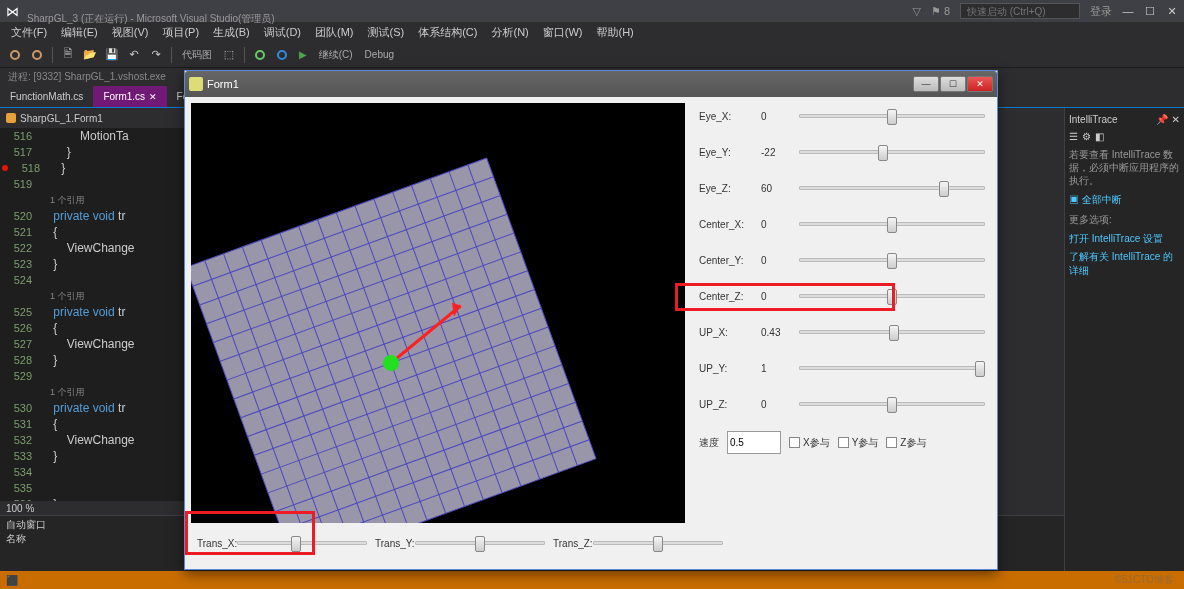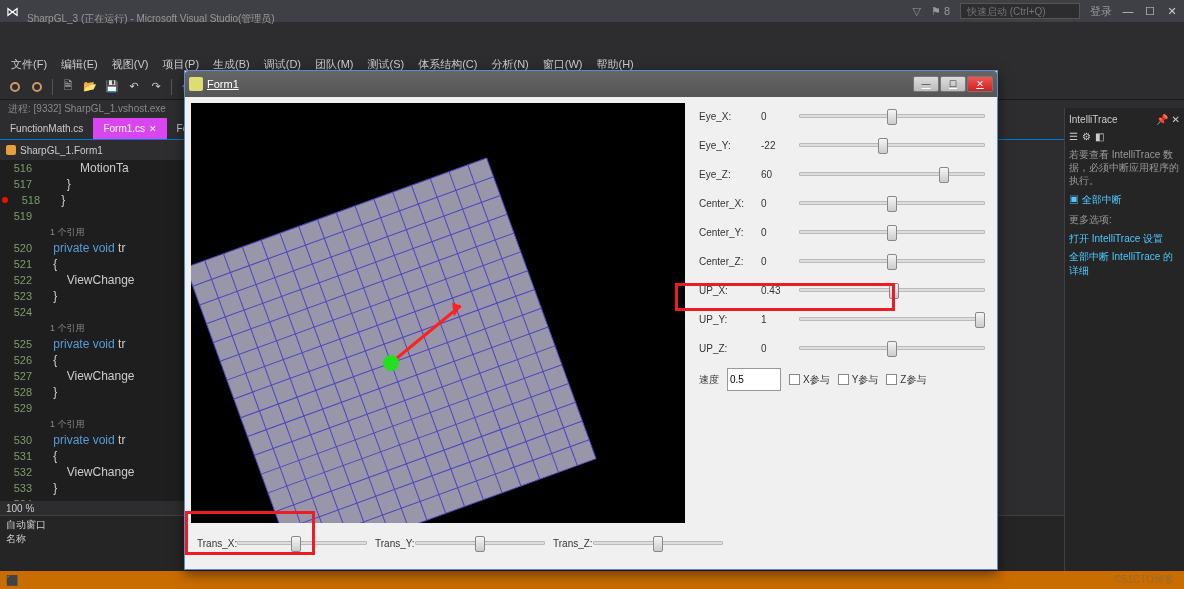--- a/index.html
+++ b/index.html
@@ -7,39 +7,39 @@
 
 
 .titlebar { height: 22px; background: #3f3f46; display: flex; align-items: center; padding: 0 6px; color: #999; }
 .titlebar .vs-logo { color: #fff; margin-right: 8px; font-size: 13px; }
 .titlebar .title { font-size: 10px; margin-top: 16px; }
 .titlebar .right { margin-left: auto; display: flex; align-items: center; gap: 10px; }
 .titlebar .search { background: #2d2d30; color: #999; padding: 1px 6px; width: 120px; font-size: 10px; height: 16px; border: 1px solid #555; }
 .titlebar .sysbtn { width: 12px; text-align: center; color: #ccc; cursor: pointer; }
 
 
-.menubar { height: 20px; background: #2d2d30; display: flex; align-items: center; padding: 0 4px; color: #ccc; font-size: 11px; margin-top: 32px; }
+.menubar { height: 20px; background: #2d2d30; display: flex; align-items: center; padding: 0 4px; color: #ccc; font-size: 11px; }
 .menubar span { padding: 2px 7px; cursor: pointer; }
 
 
 .toolbar { height: 26px; background: #2d2d30; border-bottom: 1px solid #1a1a1a; display: flex; align-items: center; padding: 0 6px; gap: 4px; color: #ccc; }
 .toolbar .tb-item { width: 18px; height: 18px; display: flex; align-items: center; justify-content: center; cursor: pointer; }
 .toolbar .tb-text { padding: 0 4px; font-size: 10px; color: #aaa; }
 .toolbar .sep { width: 1px; height: 16px; background: #555; margin: 0 2px; }
 .circle-o { width: 10px; height: 10px; border: 2px solid #c96; border-radius: 50%; }
 .circle-g { width: 10px; height: 10px; border: 2px solid #6c6; border-radius: 50%; }
 .circle-b { width: 10px; height: 10px; border: 2px solid #38d; border-radius: 50%; }
 
 
 .procbar { height: 18px; background: #2d2d30; color: #888; font-size: 10px; padding: 0 8px; display: flex; align-items: center; gap: 30px; }
 
 
 .tabstrip { height: 22px; background: #2d2d30; display: flex; align-items: stretch; border-bottom: 1px solid #007acc; }
 .tab { padding: 3px 10px; color: #ccc; font-size: 10px; display: flex; align-items: center; gap: 4px; cursor: pointer; }
-.tab.active { background: #d946ef; color: #fff; }
+.tab.active { background: #701a75; color: #fff; }
 .tab .close { font-size: 9px; }
 
 
 .main { display: flex; height: calc(589px - 22px - 20px - 26px - 18px - 22px - 18px); position: relative; }
 .editor-left { width: 184px; background: #1e1e1e; overflow: hidden; }
 .crumb { height: 20px; background: #2d2d30; font-size: 10px; padding: 2px 6px; color: #ccc; display: flex; align-items: center; }
 .crumb .ico { width: 10px; height: 10px; background: #e8a13a; margin-right: 4px; border-radius: 2px; }
 .code { background: #1e1e1e; font-family: Consolas, monospace; font-size: 12px; }
 .codeline { display: flex; height: 16px; align-items: center; }
 .lineno { width: 40px; text-align: right; color: #7a9f6a; padding-right: 8px; font-size: 11px; }
@@ -60,29 +60,29 @@
 .autowin { height: 56px; background: #252526; border-top: 1px solid #3f3f46; font-size: 10px; color: #ccc; padding: 2px 6px; }
 
 
 .statusbar { height: 18px; background: #c96d00; position: absolute; bottom: 0; left: 0; right: 0; display: flex; align-items: center; padding: 0 6px; color: #fff; font-size: 10px; }
 
 
 .watermark { position: absolute; right: 10px; bottom: 2px; color: #666; font-size: 10px; opacity: .5; }
 
 
 .form1 { position: absolute; left: 184px; top: 70px; width: 814px; height: 500px; background: #f0f0f0; border: 1px solid #5a8ad6; box-shadow: 0 4px 12px rgba(0,0,0,.5); z-index: 100; }
-.form1-titlebar { height: 26px; background: linear-gradient(#666,#555); display: flex; align-items: center; padding: 0 4px; color: #fff; font-size: 11px; border-radius: 3px 3px 0 0; text-decoration: underline; }
+.form1-titlebar { height: 26px; background: linear-gradient(#666,#555); display: flex; align-items: center; padding: 0 4px; color: #fff; font-size: 11px; border-radius: 3px 3px 0 0; }
 .form1-titlebar .icon { width: 14px; height: 14px; background: #dd7; border-radius: 2px; margin-right: 4px; }
 .form1-titlebar .wbtns { margin-left: auto; display: flex; gap: 0; }
 .form1-titlebar .wbtn { width: 26px; height: 16px; background: linear-gradient(#ddd,#bbb); border: 1px solid #777; display: flex; align-items: center; justify-content: center; font-size: 9px; color: #333; cursor: pointer; border-radius: 2px; margin-left: 1px; }
 .form1-titlebar .wbtn.close { background: linear-gradient(#e55,#c22); color: #fff; }
 
 .form1-body { display: flex; height: calc(100% - 26px - 52px); }
 .viewport { width: 494px; height: 420px; background: #000; margin: 6px; position: relative; }
-.ctrlcol { flex: 1; padding: 10px 12px 4px 8px; display: flex; flex-direction: column; gap: 11px; font-size: 10px; color: #333; }
+.ctrlcol { flex: 1; padding: 10px 12px 4px 8px; display: flex; flex-direction: column; gap: 18px; font-size: 10px; color: #333; }
 .ctrlrow { display: flex; align-items: center; gap: 8px; height: 18px; }
 .ctrlrow .lbl { width: 54px; }
 .ctrlrow .val { width: 30px; }
 .slider { flex: 1; height: 4px; background: #ddd; border: 1px solid #bbb; position: relative; border-radius: 1px; }
 .slider .thumb { position: absolute; top: -6px; width: 10px; height: 16px; background: linear-gradient(#f5f5f5,#ccc); border: 1px solid #888; border-radius: 2px; transform: translateX(-50%); cursor: pointer; }
 
 .redbox { position: absolute; border: 3px solid #ed1c24; pointer-events: none; z-index: 200; }
 
 .form1-bottom { height: 52px; padding: 6px 12px; display: flex; align-items: center; gap: 8px; font-size: 10px; color: #333; }
 .bslider-group { display: flex; align-items: center; width: 170px; }
@@ -303,21 +303,21 @@
     </div>
   <div class="tools">
     <span>☰</span>
     <span>⚙</span>
     <span>◧</span>
   </div>
   <div class="txt">若要查看 IntelliTrace 数据，必须中断应用程序的执行。</div>
   <span class="link">▣ <span>全部中断</span></span>
   <div class="txt">更多选项:</div>
   <span class="link">打开 IntelliTrace 设置</span>
-  <span class="link">全部中断 IntelliTrace 的详细</span>
+  <span class="link">了解有关 IntelliTrace 的详细</span>
 </div>
 
 <div class="statusbar">
   <span>⬛</span>
 </div>
 
 <div class="watermark">©51CTO博客</div>
 
 <div class="form1">
   <div class="form1-titlebar">

